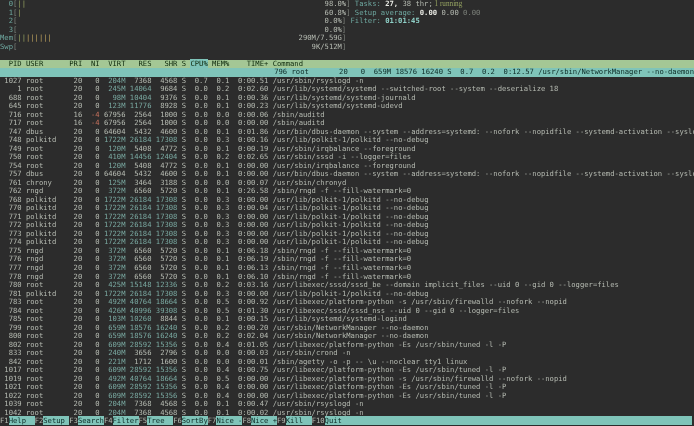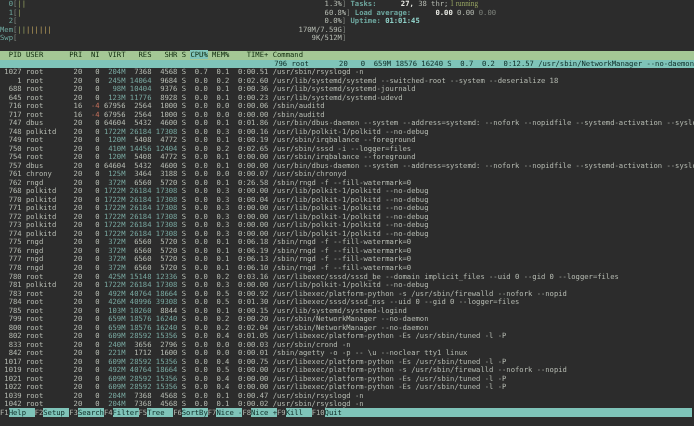--- a/index.html
+++ b/index.html
@@ -11,43 +11,44 @@
     font-size:7.2px;
     line-height:8.52px;
     color:var(--fg);
     overflow:hidden;
   }
   .line{white-space:pre;height:8.52px;line-height:8.52px;}
   .cap{color:var(--teal);}
   .brk{color:var(--dim);}
   .bar-g{color:var(--green);}
   .bar-y{color:var(--yellow);}
-  .bold{color:var(--bright);font-weight:bold;margin-left:20px;}
+  .bold{color:var(--bright);font-weight:bold;}
   .dim{color:var(--dim);}
-  .lbl{color:var(--teal);font-weight:bold;}
+  .lbl{color:var(--teal);}
   .grn{color:var(--green);font-family:Liberation Serif, serif;}
   .upt{color:var(--tealBright);font-weight:bold;}
   .thead{background:var(--headerBg);}
   .thead span{color:var(--headerText);margin-top:7px;}
   .thead .sort{background:var(--selBg);text-align:right;}
   .selected{background:var(--selBg);text-align:right;}
   .selected span{color:var(--selText);}
   .mem{color:var(--tealNum);}
   .hi{color:var(--red);}
   .fkey{color:var(--fg);}
   .fbtn{background:var(--selBg);color:var(--selText);}
 </style>
 </head>
 <body>
 
 <div class="term" id="screen">
-    <div class="line"><span class="cap">  0</span><span class="brk">[</span><span class="bar-g">||</span><span>                                                                     </span><span>1.3%</span><span class="brk">]</span><span> </span><span class="lbl">Tasks: </span><span class="bold">27,</span><span> 38 thr;</span><span class="grn"> 1 running</span></div>
-    <div class="line"><span class="cap">  1</span><span class="brk">[</span><span class="bar-g">|</span><span>                                                                      </span><span>60.8%</span><span class="brk">]</span><span> </span><span class="lbl">Load average: </span><span class="bold">0.00 </span><span>0.00 </span><span class="dim">0.00</span></div>
-    <div class="line"><span class="cap">  2</span><span class="brk">[</span><span>                                                                       </span><span>0.0%</span><span class="brk">]</span><span> </span><span class="lbl">Uptime: </span><span class="upt">01:01:45</span></div>
-    <div class="line"><span class="cap">Mem</span><span class="brk">[</span><span class="bar-g">||</span><span class="bar-y">||||||</span><span>                                                         </span><span>170M/7.59G</span><span class="brk">]</span><span> </span></div>
+    <div class="line"><span class="cap">  0</span><span class="brk">[</span><span class="bar-g">||</span><span>                                                                     </span><span>98.0%</span><span class="brk">]</span><span> </span><span class="lbl">Tasks: </span><span class="bold">27,</span><span> 38 thr;</span><span class="grn"> 1 running</span></div>
+    <div class="line"><span class="cap">  1</span><span class="brk">[</span><span class="bar-g">|</span><span>                                                                      </span><span>60.8%</span><span class="brk">]</span><span> </span><span class="lbl">Setup average: </span><span class="bold">0.00 </span><span>0.00 </span><span class="dim">0.00</span></div>
+    <div class="line"><span class="cap">  2</span><span class="brk">[</span><span>                                                                       </span><span>0.0%</span><span class="brk">]</span><span> </span><span class="lbl">Filter: </span><span class="upt">01:01:45</span></div>
+    <div class="line"><span class="cap">  3</span><span class="brk">[</span><span>                                                                       </span><span>0.0%</span><span class="brk">]</span><span> </span></div>
+    <div class="line"><span class="cap">Mem</span><span class="brk">[</span><span class="bar-g">||</span><span class="bar-y">||||||</span><span>                                                         </span><span>290M/7.59G</span><span class="brk">]</span><span> </span></div>
     <div class="line"><span class="cap">Swp</span><span class="brk">[</span><span>                                                                    </span><span>9K/512M</span><span class="brk">]</span><span> </span></div>
     <div class="line"></div>
     <div class="line thead"><span>  PID</span><span> </span><span>USER     </span><span> </span><span>PRI</span><span> </span><span> NI</span><span> </span><span> VIRT</span><span> </span><span>  RES</span><span> </span><span>  SHR</span><span> </span><span>S</span><span> </span><span class="sort">CPU%</span><span> </span><span>MEM%</span><span> </span><span>   TIME+</span><span> </span><span>Command                                                                                          </span></div>
     <div class="line selected"><span>  796</span><span> </span><span>root     </span><span> </span><span> 20</span><span> </span><span>  0</span><span> </span><span class="mem"> 659M</span><span> </span><span class="mem">18576</span><span> </span><span class="mem">16240</span><span> </span><span>S</span><span> </span><span> 0.7</span><span> </span><span> 0.2</span><span> </span><span> 0:12.57</span><span> </span><span>/usr/sbin/NetworkManager --no-daemon</span></div>
     <div class="line"><span> 1027</span><span> </span><span>root     </span><span> </span><span> 20</span><span> </span><span>  0</span><span> </span><span class="mem"> 204M</span><span> </span><span> 7368</span><span> </span><span> 4568</span><span> </span><span>S</span><span> </span><span> 0.7</span><span> </span><span> 0.1</span><span> </span><span> 0:00.51</span><span> </span><span>/usr/sbin/rsyslogd -n</span></div>
     <div class="line"><span>    1</span><span> </span><span>root     </span><span> </span><span> 20</span><span> </span><span>  0</span><span> </span><span class="mem"> 245M</span><span> </span><span class="mem">14064</span><span> </span><span> 9684</span><span> </span><span>S</span><span> </span><span> 0.0</span><span> </span><span> 0.2</span><span> </span><span> 0:02.60</span><span> </span><span>/usr/lib/systemd/systemd --switched-root --system --deserialize 18</span></div>
     <div class="line"><span>  688</span><span> </span><span>root     </span><span> </span><span> 20</span><span> </span><span>  0</span><span> </span><span class="mem">  98M</span><span> </span><span class="mem">10404</span><span> </span><span> 9376</span><span> </span><span>S</span><span> </span><span> 0.0</span><span> </span><span> 0.1</span><span> </span><span> 0:00.36</span><span> </span><span>/usr/lib/systemd/systemd-journald</span></div>
     <div class="line"><span>  645</span><span> </span><span>root     </span><span> </span><span> 20</span><span> </span><span>  0</span><span> </span><span class="mem"> 123M</span><span> </span><span class="mem">11776</span><span> </span><span> 8928</span><span> </span><span>S</span><span> </span><span> 0.0</span><span> </span><span> 0.1</span><span> </span><span> 0:00.23</span><span> </span><span>/usr/lib/systemd/systemd-udevd</span></div>
     <div class="line"><span>  716</span><span> </span><span>root     </span><span> </span><span> 16</span><span> </span><span class="hi"> -4</span><span> </span><span>67956</span><span> </span><span> 2564</span><span> </span><span> 1000</span><span> </span><span>S</span><span> </span><span> 0.0</span><span> </span><span> 0.0</span><span> </span><span> 0:00.06</span><span> </span><span>/sbin/auditd</span></div>
     <div class="line"><span>  717</span><span> </span><span>root     </span><span> </span><span> 16</span><span> </span><span class="hi"> -4</span><span> </span><span>67956</span><span> </span><span> 2564</span><span> </span><span> 1000</span><span> </span><span>S</span><span> </span><span> 0.0</span><span> </span><span> 0.0</span><span> </span><span> 0:00.00</span><span> </span><span>/sbin/auditd</span></div>

